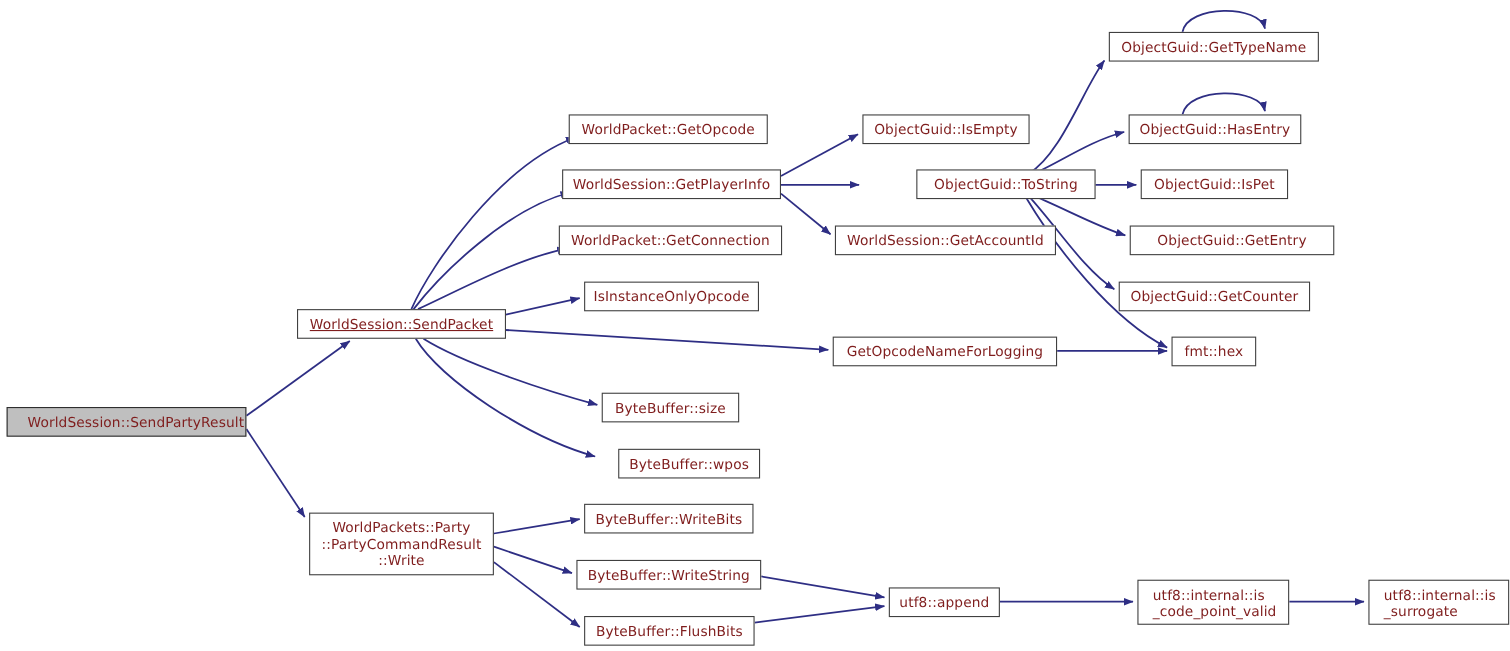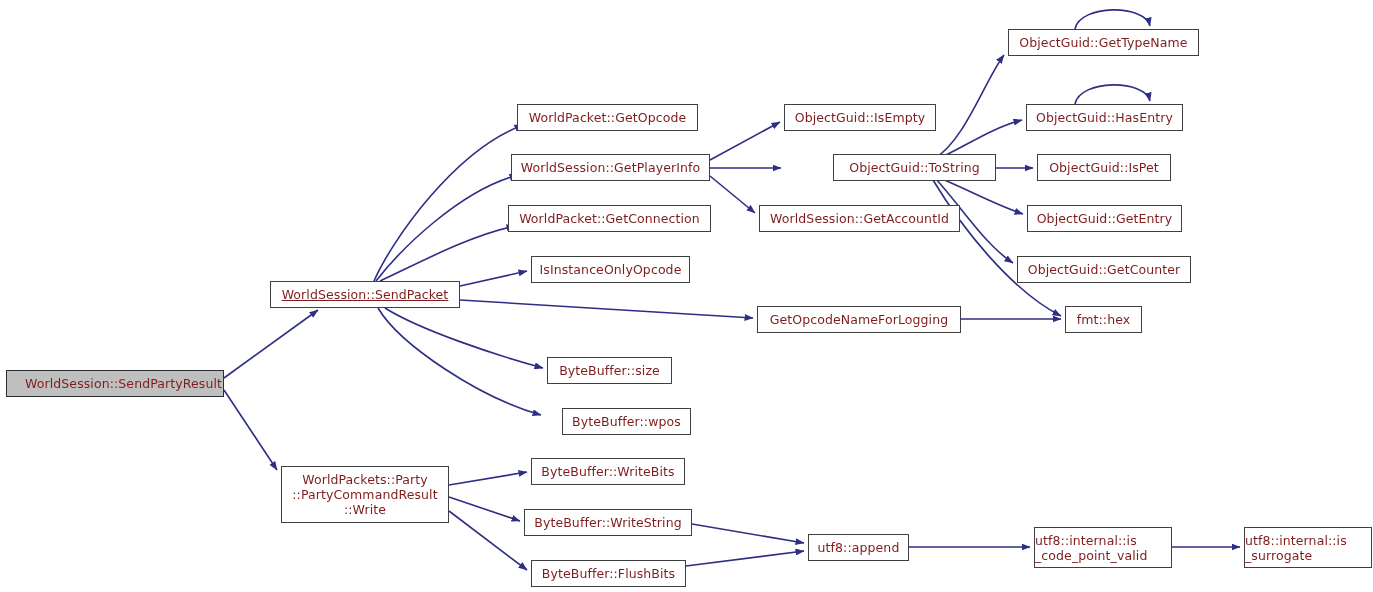--- a/index.html
+++ b/index.html
@@ -40,21 +40,21 @@
     letter-spacing: 0.1px;
     z-index: 5;
   }
   .gnode.root {
     background: #bfbfbf;
     border-color: #2e2e2e;
   }
   .gnode.leftalign {
     justify-content: flex-start;
     text-align: left;
-    padding-left: 0;
+    padding-left: 13px;
   }
   .gnode .nlabel {
     display: block;
     width: 100%;
   }
 </style>
 </head>
 <body>
 
 <div id="graph-canvas">
@@ -104,21 +104,21 @@
       <div class="gnode" style="left: 531px; top: 256px; width: 159px; height: 27px;"><span class="nlabel">IsInstanceOnlyOpcode</span></div>
       <div class="gnode" style="left: 547px; top: 357px; width: 125px; height: 27px;"><span class="nlabel">ByteBuffer::size</span></div>
       <div class="gnode" style="left: 545px; top: 408px; width: 129px; height: 27px; margin-left: 17px;"><span class="nlabel">ByteBuffer::wpos</span></div>
       <div class="gnode" style="left: 784px; top: 104px; width: 152px; height: 27px;"><span class="nlabel">ObjectGuid::IsEmpty</span></div>
       <div class="gnode" style="left: 785px; top: 154px; width: 163px; height: 27px; margin-left: 48px;"><span class="nlabel">ObjectGuid::ToString</span></div>
       <div class="gnode" style="left: 759px; top: 205px; width: 201px; height: 27px;"><span class="nlabel">WorldSession::GetAccountId</span></div>
       <div class="gnode" style="left: 757px; top: 306px; width: 204px; height: 27px;"><span class="nlabel">GetOpcodeNameForLogging</span></div>
       <div class="gnode" style="left: 1008px; top: 29px; width: 191px; height: 27px;"><span class="nlabel">ObjectGuid::GetTypeName</span></div>
       <div class="gnode" style="left: 1026px; top: 104px; width: 157px; height: 27px;"><span class="nlabel">ObjectGuid::HasEntry</span></div>
       <div class="gnode" style="left: 1037px; top: 154px; width: 134px; height: 27px;"><span class="nlabel">ObjectGuid::IsPet</span></div>
-      <div class="gnode" style="left: 1027px; top: 205px; width: 155px; height: 27px;"><span class="nlabel">ObjectGuid::GetEntry</span></div>
+      <div class="gnode" style="left: 1027px; top: 205px; width: 186px; height: 27px;"><span class="nlabel">ObjectGuid::GetEntry</span></div>
       <div class="gnode" style="left: 1017px; top: 256px; width: 174px; height: 27px;"><span class="nlabel">ObjectGuid::GetCounter</span></div>
       <div class="gnode" style="left: 1065px; top: 306px; width: 77px; height: 27px;"><span class="nlabel">fmt::hex</span></div>
       <div class="gnode" style="left: 281px; top: 466px; width: 168px; height: 57px;"><span class="nlabel">WorldPackets::Party
 ::PartyCommandResult
 ::Write</span></div>
       <div class="gnode" style="left: 531px; top: 458px; width: 154px; height: 27px;"><span class="nlabel">ByteBuffer::WriteBits</span></div>
       <div class="gnode" style="left: 524px; top: 509px; width: 168px; height: 27px;"><span class="nlabel">ByteBuffer::WriteString</span></div>
       <div class="gnode" style="left: 531px; top: 560px; width: 155px; height: 27px;"><span class="nlabel">ByteBuffer::FlushBits</span></div>
       <div class="gnode" style="left: 808px; top: 534px; width: 101px; height: 27px;"><span class="nlabel">utf8::append</span></div>
       <div class="gnode leftalign" style="left: 1034px; top: 527px; width: 138px; height: 41px;"><span class="nlabel">utf8::internal::is

